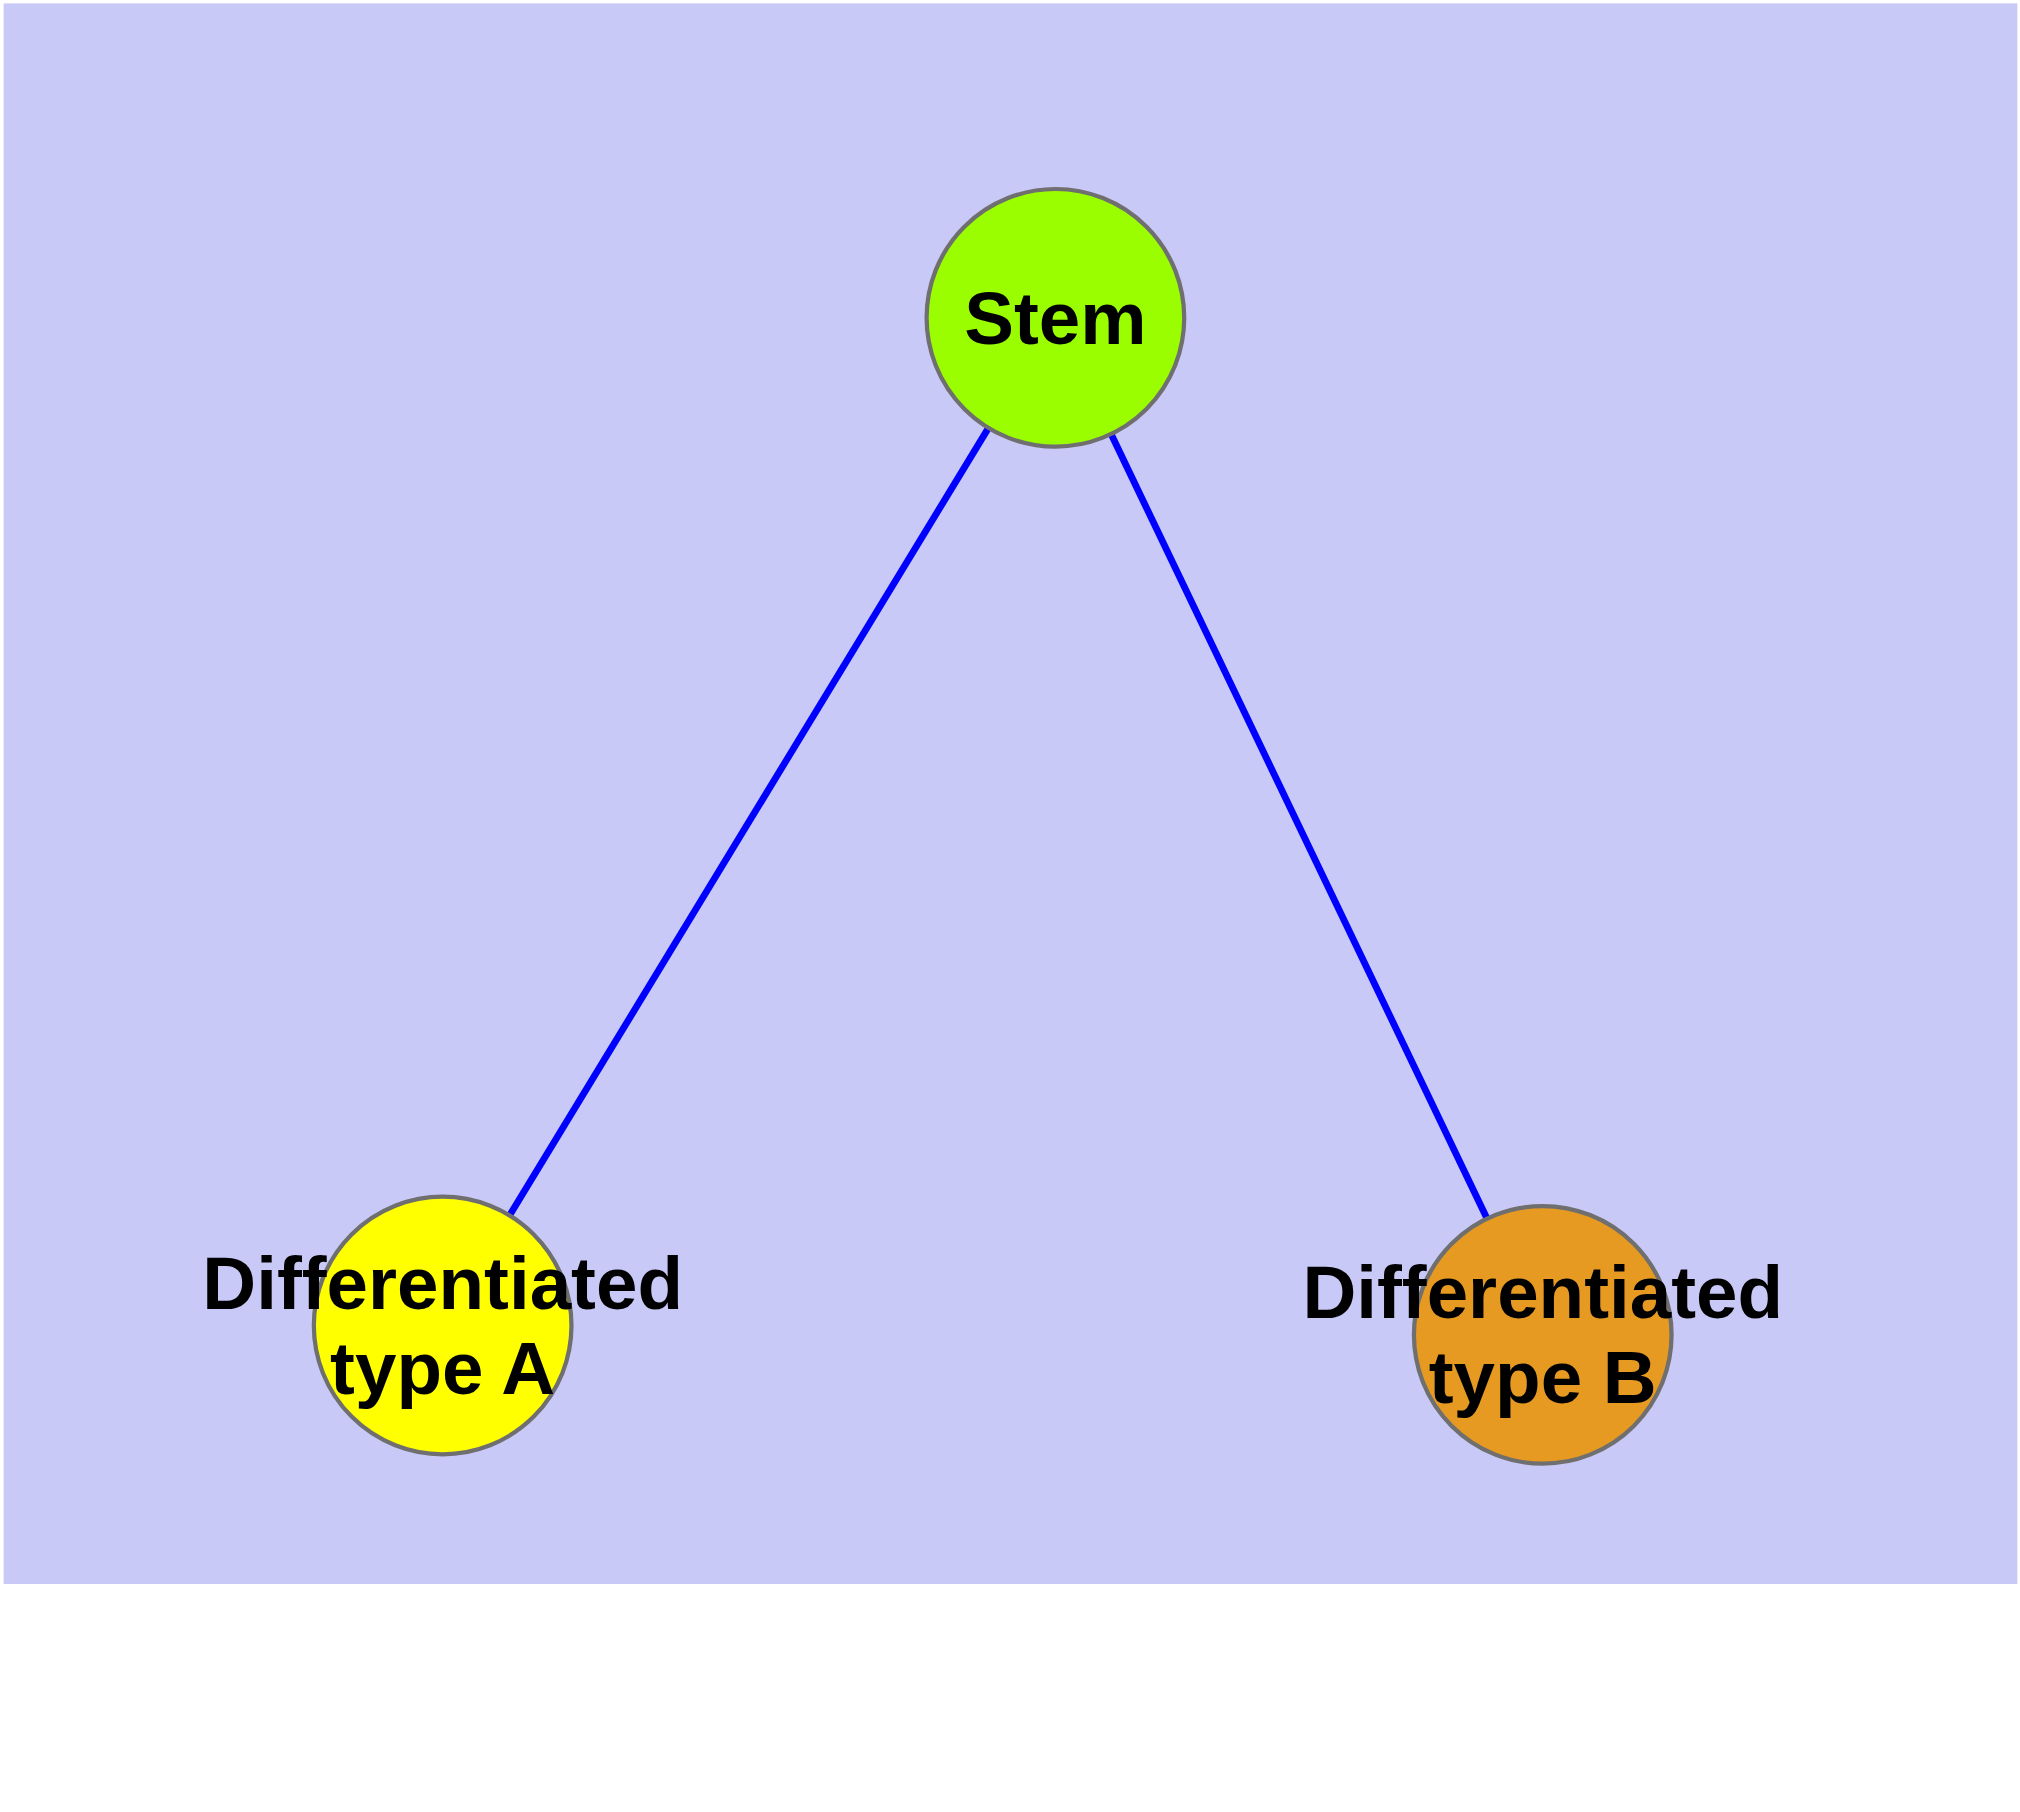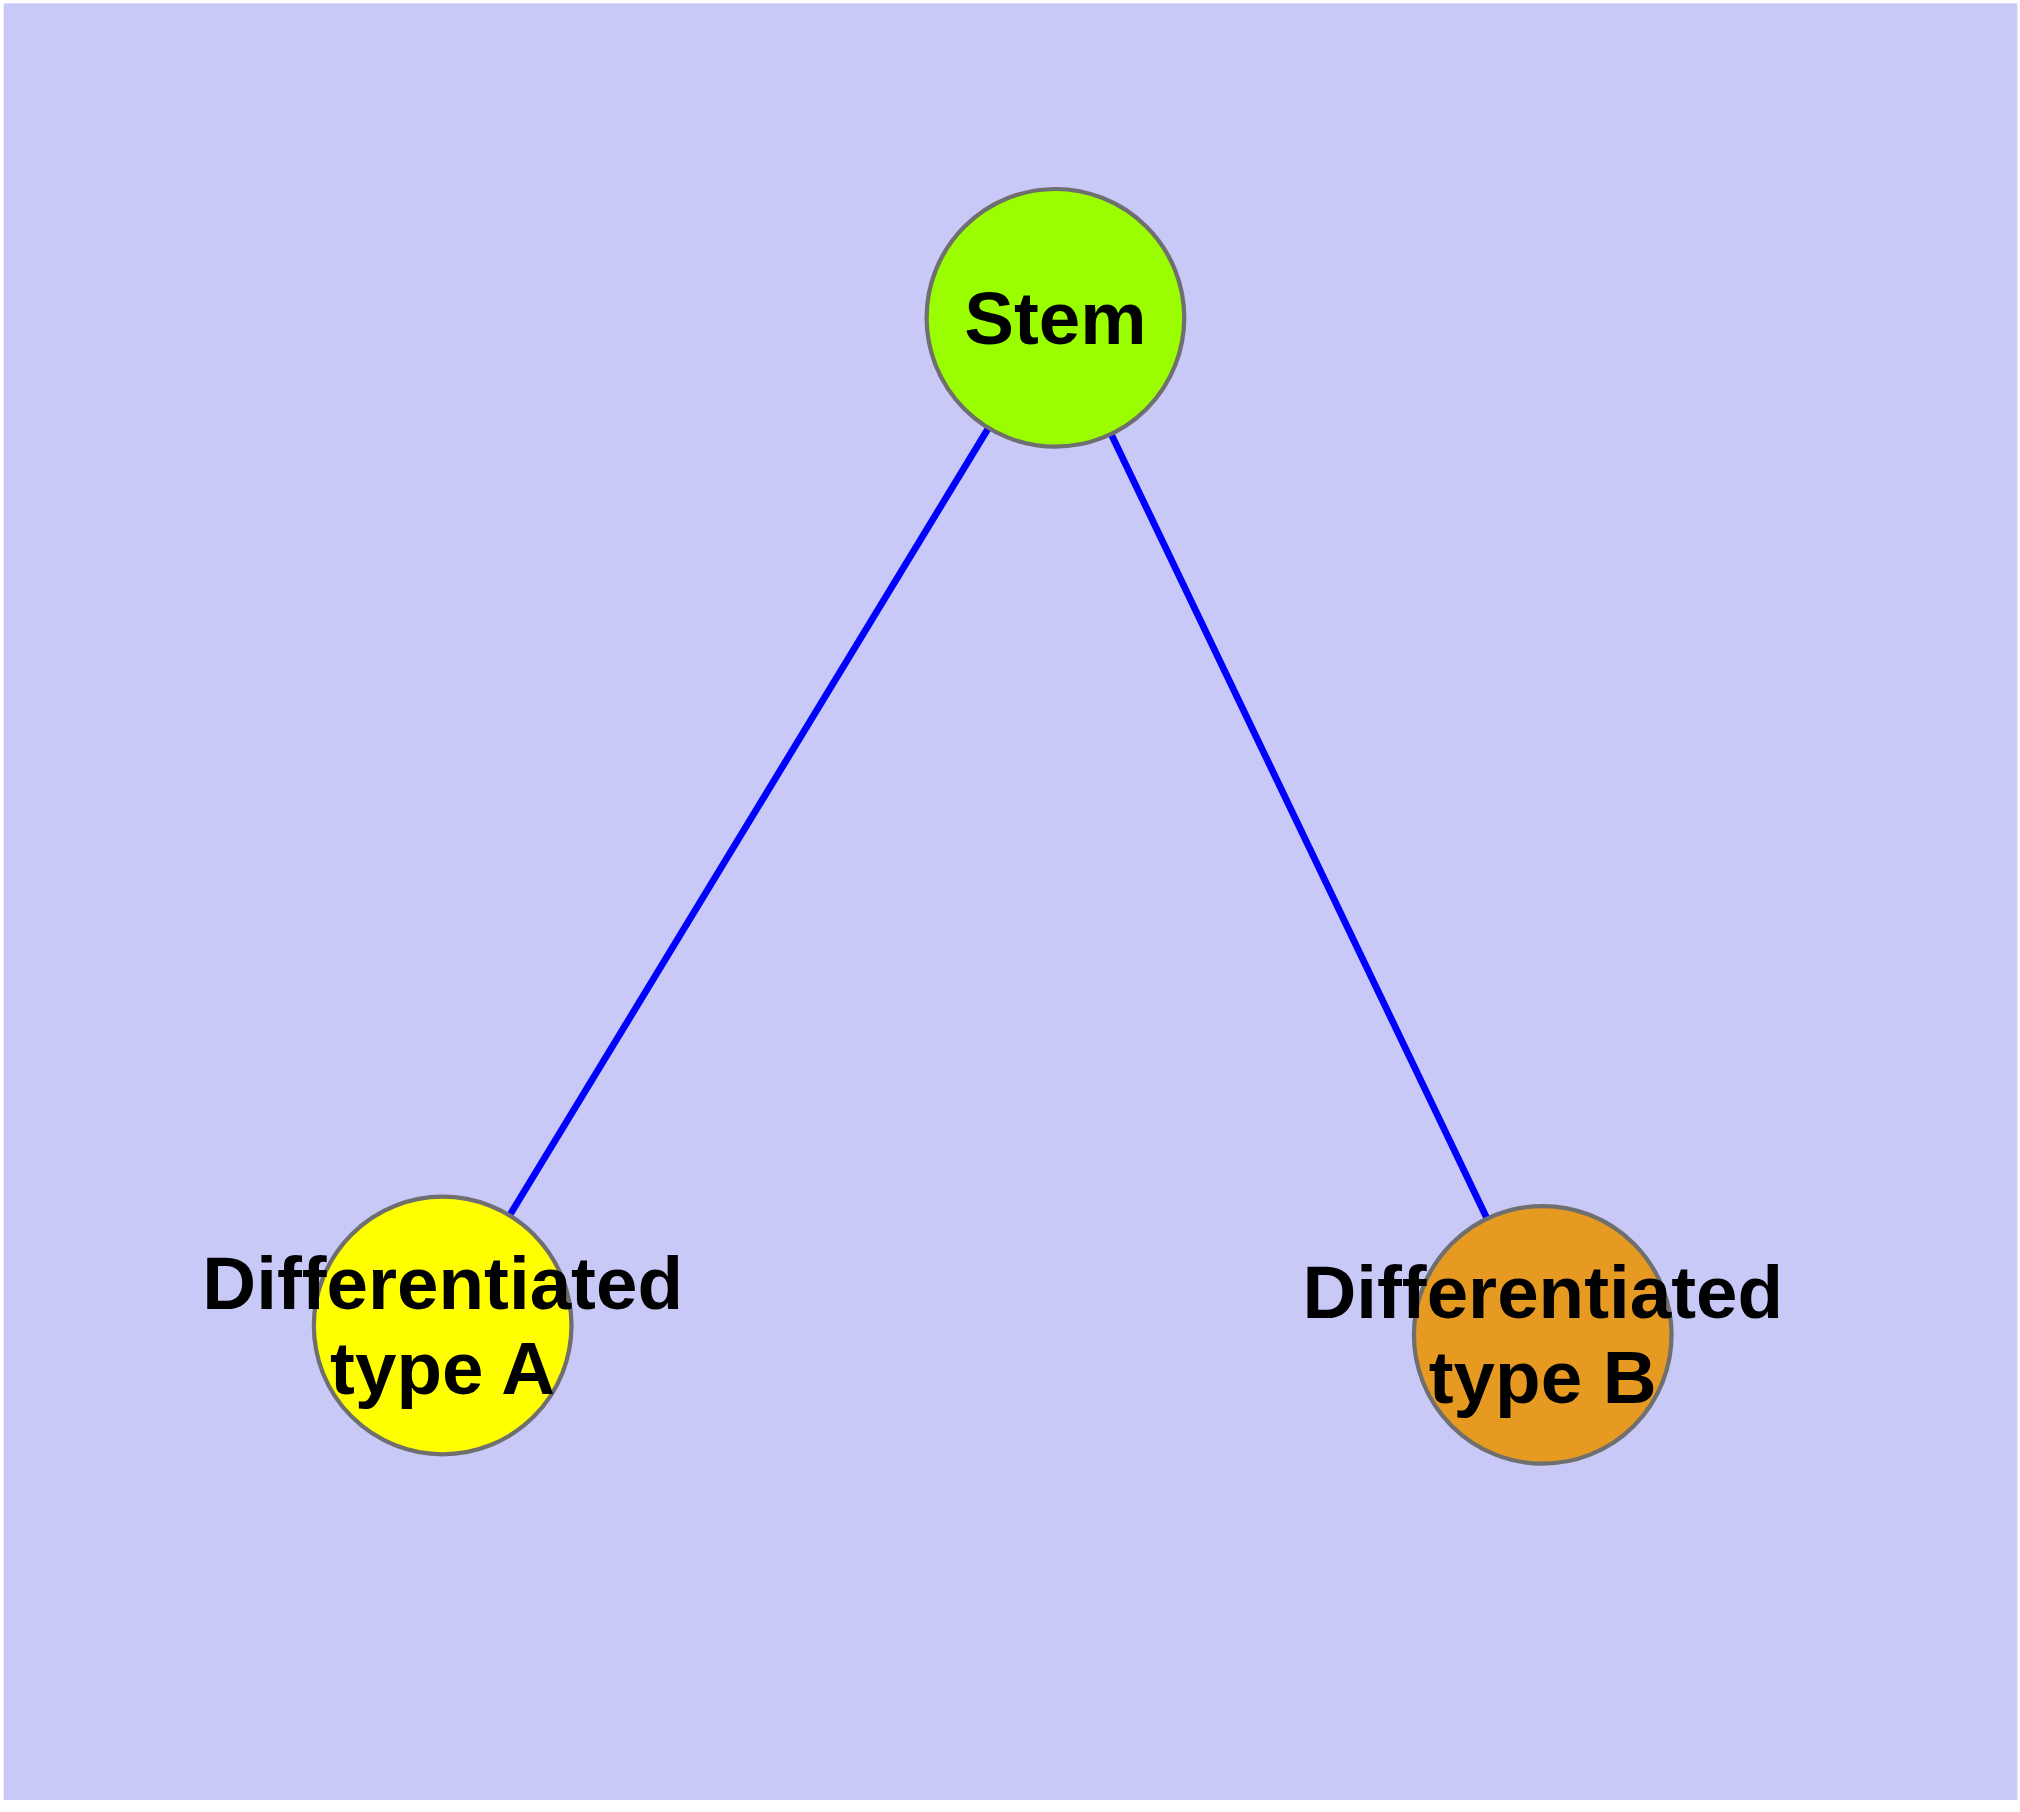--- a/index.html
+++ b/index.html
@@ -2,21 +2,21 @@
 <html style="font-size:13.6px"><head>
 <meta charset="utf-8">
 <style>
   html, body {
     margin: 0;
     padding: 0;
     background: #FFFFFF;
   }
   .stage {
     width: 2021px;
-    height: 1800px;
+    height: 1584px;
     position: relative;
   }
   svg {
     display: block;
     width: 2021px;
     height: 1812px;
   }
   svg text {
     font-family: "Liberation Sans", sans-serif;
     font-weight: bold;

